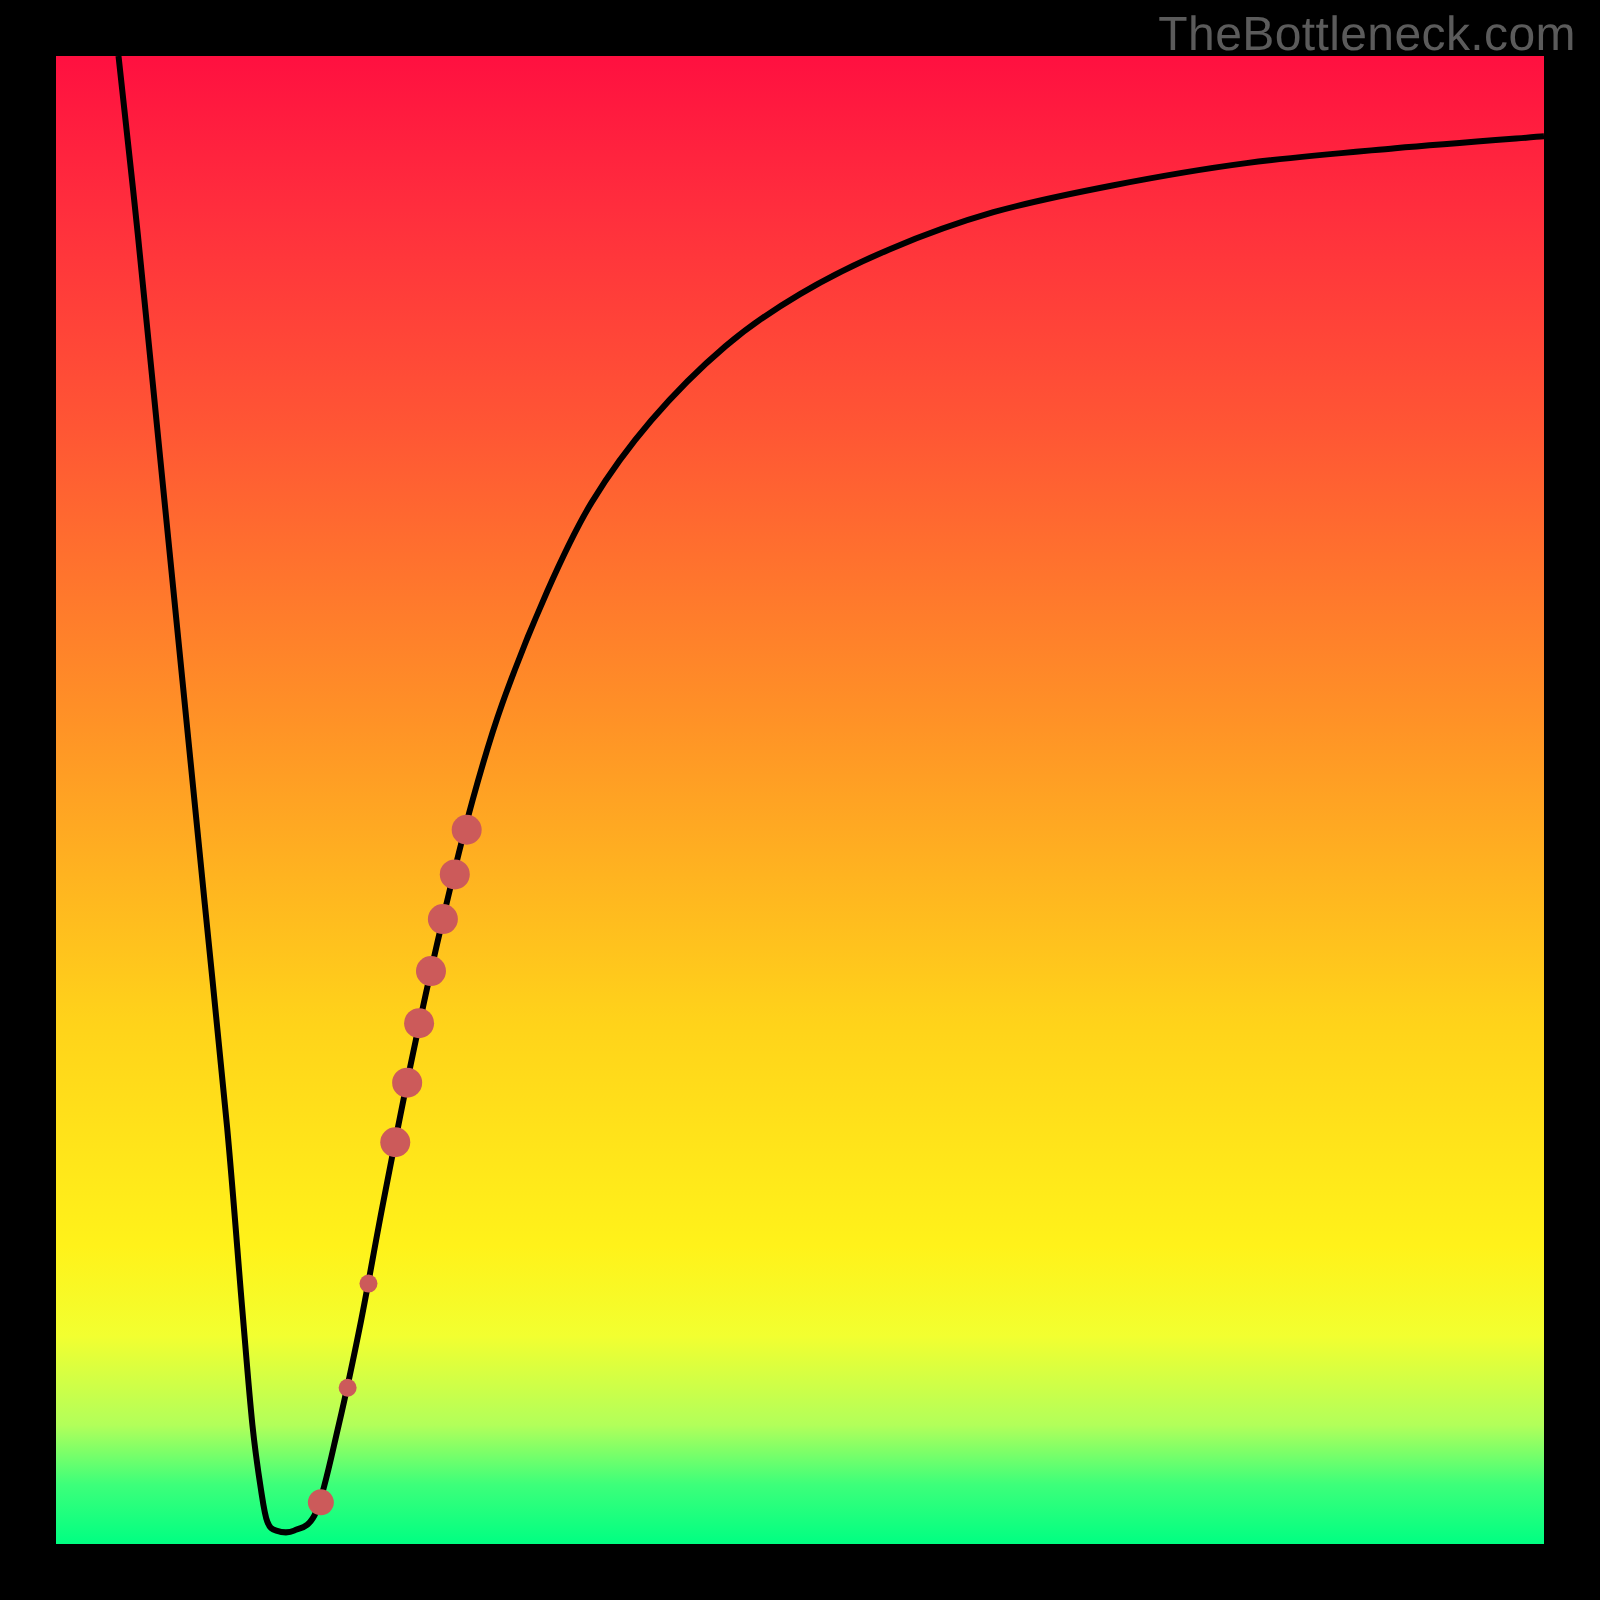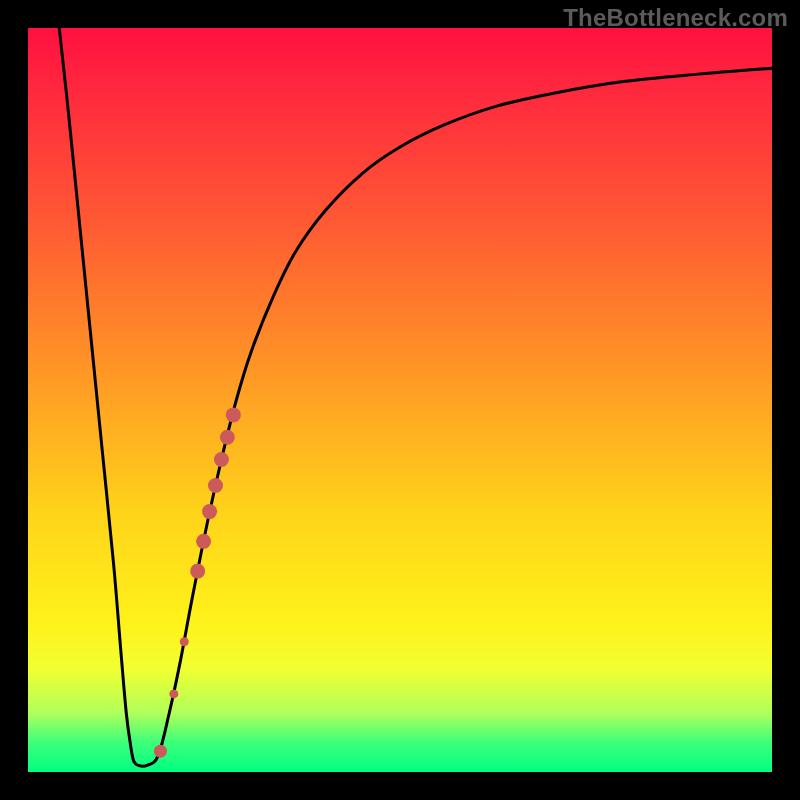--- a/index.html
+++ b/index.html
@@ -16,21 +16,21 @@
     width: 800px;
     height: 800px;
     background: #000;
   }
   .watermark {
     position: absolute;
     top: 4px;
     right: 12px;
     color: #5b5b5b;
     font-size: 24px;
-    font-weight: 700;
+    font-weight: 400;
     letter-spacing: 0.2px;
     z-index: 50;
   }
   .plot-area {
     position: absolute;
     left: 28px;
     top: 28px;
     width: 744px;
     height: 744px;
     overflow: hidden;

